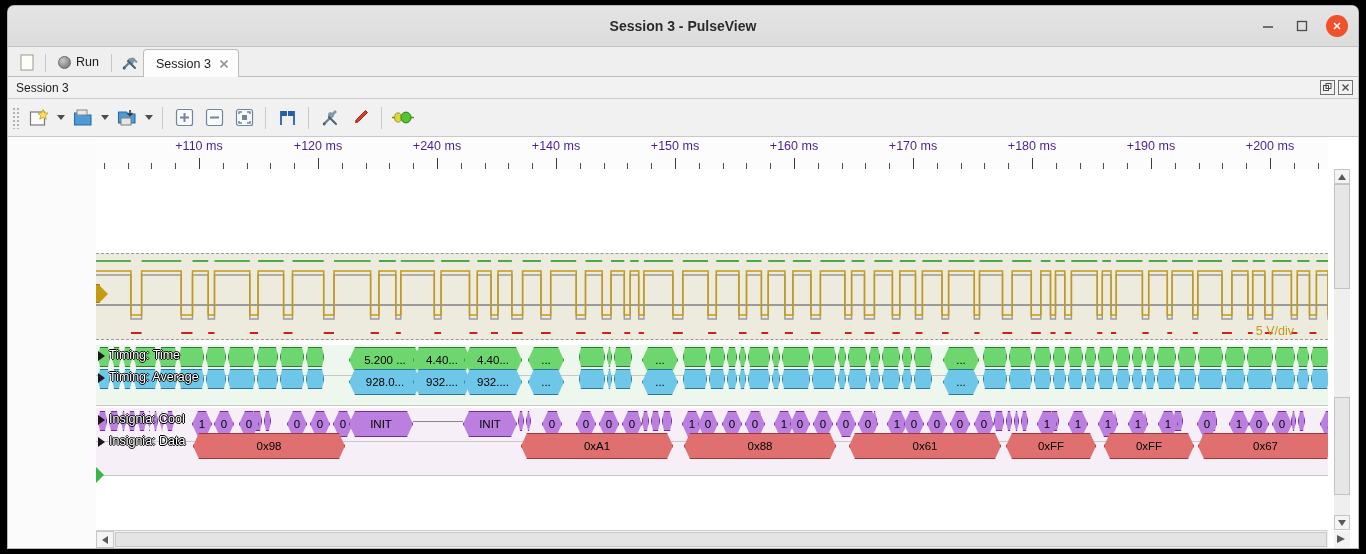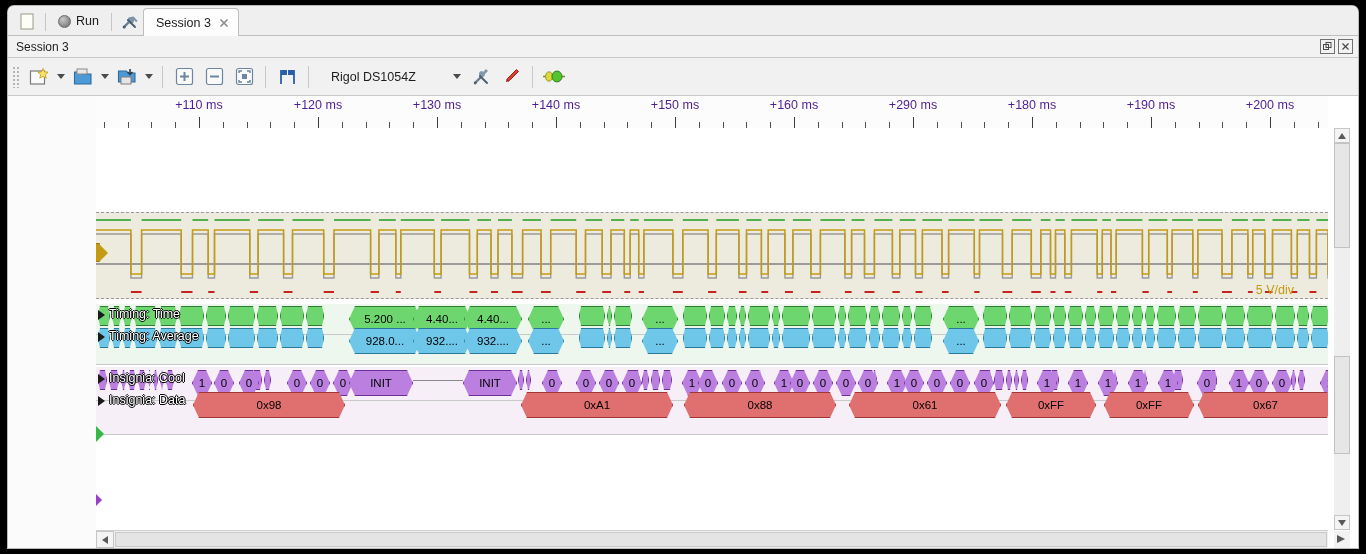--- a/index.html
+++ b/index.html
@@ -424,20 +424,41 @@
     width: 16px; height: 17px;
     background: #f2f2f2;
   }
   svg { overflow: visible; }
 </style>
 </head>
 <body>
 
 <div class="app-window">
 
+  <div class="titlebar">
+    <div class="title-text">Session 3 - PulseView</div>
+    <div class="win-controls">
+      <div class="win-btn">
+        <svg width="12" height="12" viewBox="0 0 12 12">
+            <line x1="1" y1="7" x2="11" y2="7" stroke="#4a4a4a" stroke-width="1.4"></line>
+          </svg>
+      </div>
+      <div class="win-btn">
+        <svg width="12" height="12" viewBox="0 0 12 12">
+            <rect x="1.5" y="1.5" width="9" height="9" fill="none" stroke="#4a4a4a" stroke-width="1.3"></rect>
+          </svg>
+      </div>
+      <div class="win-close">
+        <svg width="12" height="12" viewBox="0 0 12 12">
+            <line x1="3" y1="3" x2="9" y2="9" stroke="#fff" stroke-width="1.6"></line>
+            <line x1="9" y1="3" x2="3" y2="9" stroke="#fff" stroke-width="1.6"></line>
+          </svg>
+      </div>
+    </div>
+  </div>
 
   <div class="tabbar">
     <div class="tb-icon-btn">
       <svg width="15" height="17" viewBox="0 0 15 17">
         <rect x="1" y="1" width="12" height="15" fill="#fdfdf4" stroke="#9a9a8a" stroke-width="1"></rect>
         <path d="M2 2 h6 l4 4 v9 h-10 z" fill="#fefef8" stroke="none"></path>
       </svg>
     </div>
     <div class="tb-sep"></div>
     <div class="tb-run">
@@ -547,24 +568,20 @@
       <svg width="21" height="19" viewBox="0 0 21 19">
         <path d="M4 3 h6 v5 h-6z" fill="#2a5fa8"></path>
         <line x1="4" y1="3" x2="4" y2="17" stroke="#2a5fa8" stroke-width="1.8"></line>
         <path d="M17 3 h-6 v5 h6z" fill="#2a5fa8"></path>
         <line x1="17" y1="3" x2="17" y2="17" stroke="#2a5fa8" stroke-width="1.8"></line>
       </svg>
     </div>
 
     <div class="tool-sep"></div>
 
-    <div class="device-select">
-      <span>Rigol DS1054Z</span>
-      <span class="caret-dn" style="margin-left:22px;"></span>
-    </div>
 
     <div class="tool">
       <svg width="19" height="19" viewBox="0 0 19 19">
         <path d="M3 16 L10 9" stroke="#6b7d8f" stroke-width="2.4" stroke-linecap="round"></path>
         <path d="M10 4 a3 3 0 1 0 3 3 l3-3 -2-2 -3 3 a3 3 0 0 0-1-1z" fill="#8299ac"></path>
         <path d="M15 16 L8 9" stroke="#4a6073" stroke-width="2" stroke-linecap="round"></path>
         <circle cx="3.2" cy="16" r="1.4" fill="#4a6073"></circle>
       </svg>
     </div>
 
@@ -588,31 +605,31 @@
 
   <div class="viewarea">
 
     <div class="lane-left"></div>
 
     <div class="ruler" id="ruler">
         <div class="rl-label" style="left: 103px;">+110 ms</div>
         <div class="rl-major" style="left: 103px;"></div>
         <div class="rl-label" style="left: 222px;">+120 ms</div>
         <div class="rl-major" style="left: 222px;"></div>
-        <div class="rl-label" style="left: 341px;">+130 ms</div>
+        <div class="rl-label" style="left: 341px;">+240 ms</div>
         <div class="rl-major" style="left: 341px;"></div>
         <div class="rl-label" style="left: 460px;">+140 ms</div>
         <div class="rl-major" style="left: 460px;"></div>
         <div class="rl-label" style="left: 579px;">+150 ms</div>
         <div class="rl-major" style="left: 579px;"></div>
         <div class="rl-label" style="left: 698px;">+160 ms</div>
         <div class="rl-major" style="left: 698px;"></div>
         <div class="rl-label" style="left: 1055px;">+190 ms</div>
         <div class="rl-major" style="left: 1055px;"></div>
-        <div class="rl-label" style="left: 817px;">+290 ms</div>
+        <div class="rl-label" style="left: 817px;">+170 ms</div>
         <div class="rl-major" style="left: 817px;"></div>
         <div class="rl-label" style="left: 936px;">+180 ms</div>
         <div class="rl-major" style="left: 936px;"></div>
         <div class="rl-label" style="left: 1174px;">+200 ms</div>
         <div class="rl-major" style="left: 1174px;"></div>
         <div class="rl-minor" style="left: 8px;"></div>
         <div class="rl-minor" style="left: 32px;"></div>
         <div class="rl-minor" style="left: 55px;"></div>
         <div class="rl-minor" style="left: 79px;"></div>
         <div class="rl-minor" style="left: 127px;"></div>

